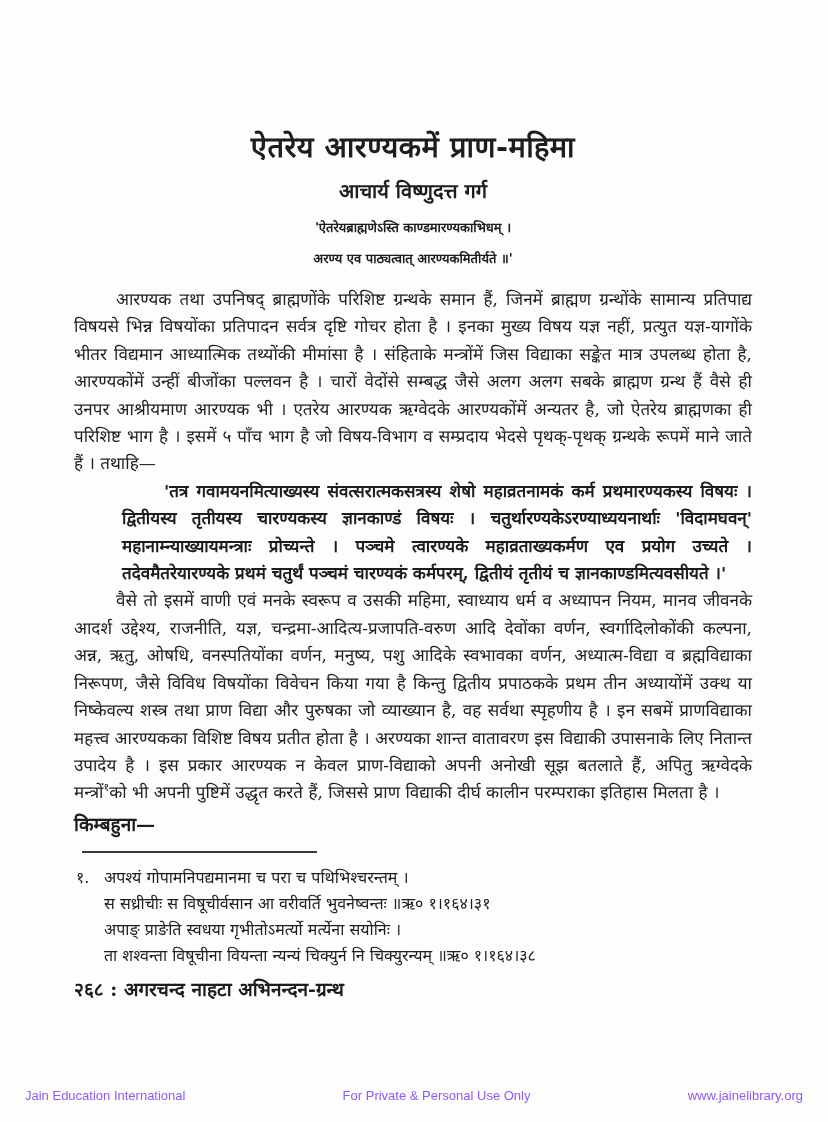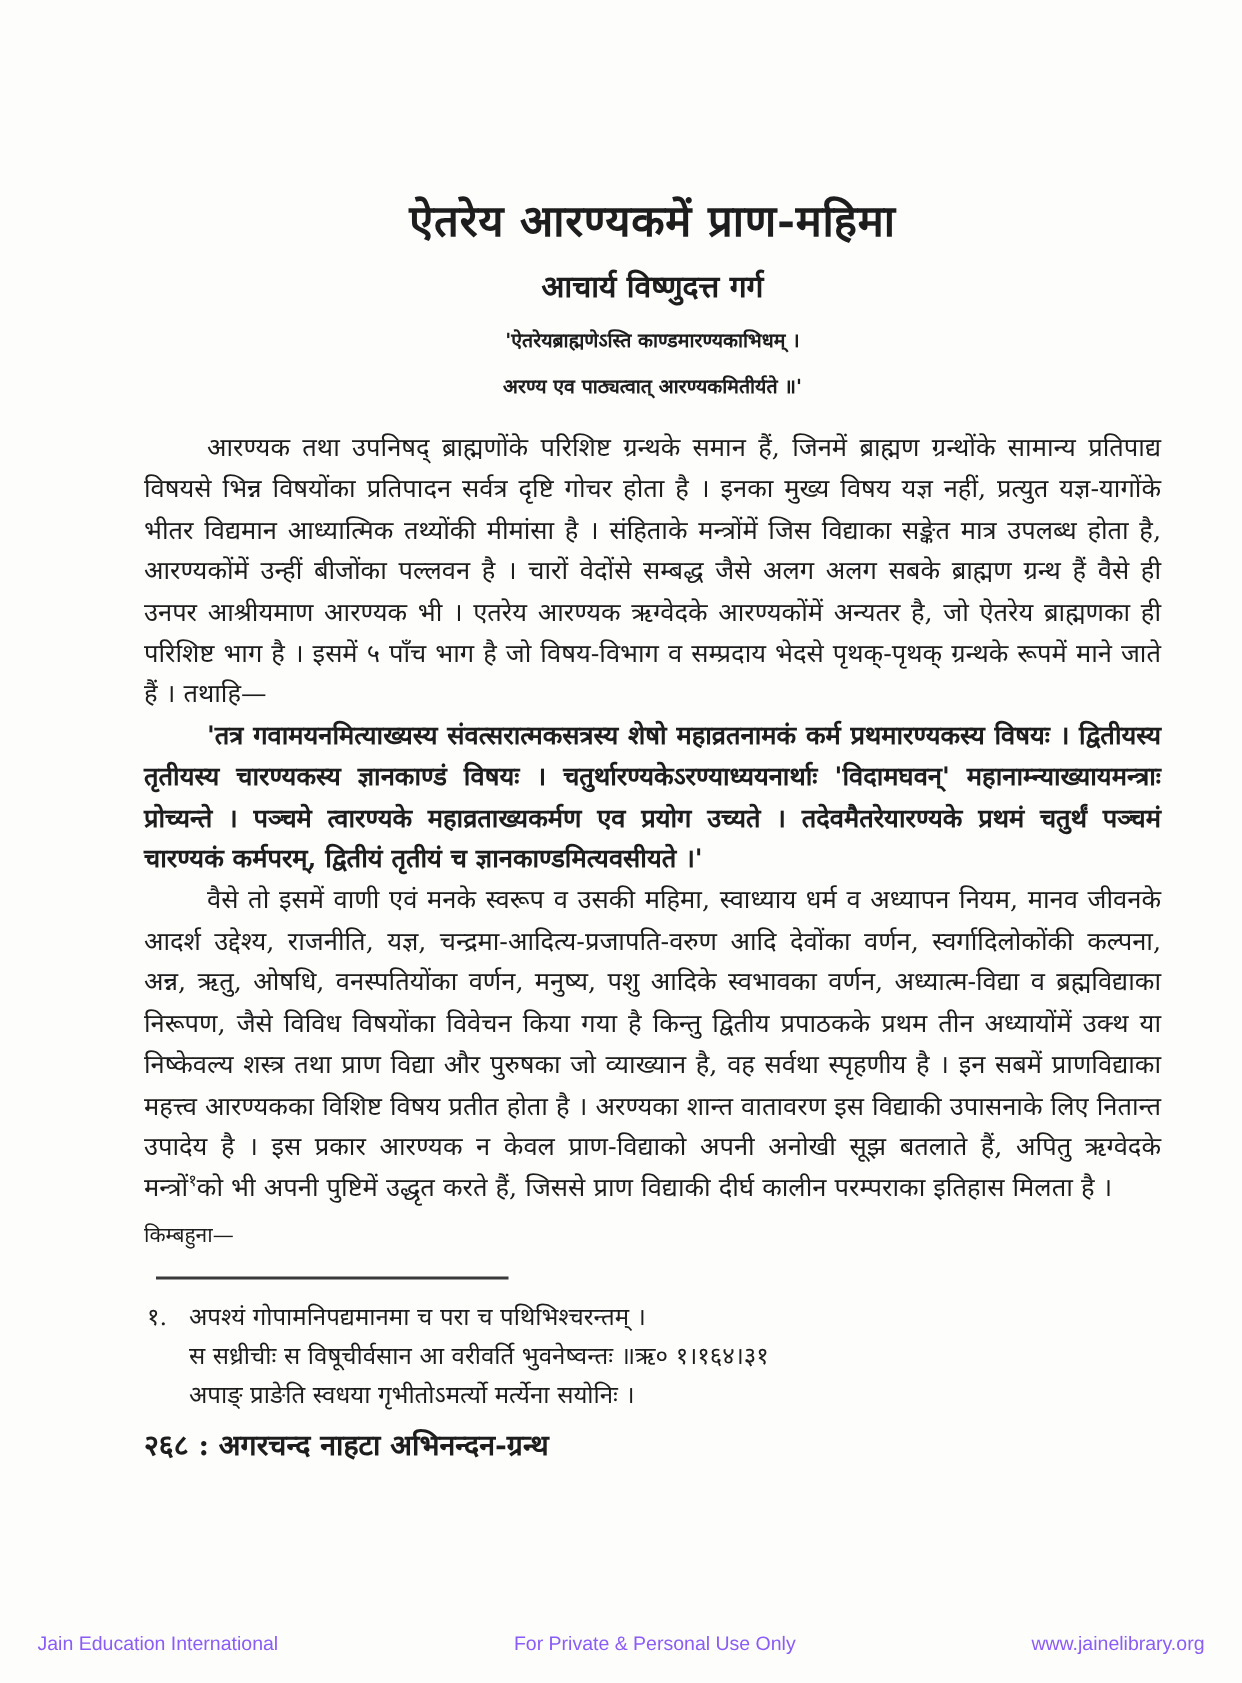--- a/index.html
+++ b/index.html
@@ -9,21 +9,21 @@
     width: 828px;
     height: 1122px;
     margin: 0 auto;
     background: #fdfdfc;
     color: #1d1d1d;
     font-family: "DejaVu Serif", "Liberation Serif", serif;
     overflow: hidden;
   }
   .content {
     position: absolute;
-    left: 96px;
+    left: 74px;
     top: 126px;
     width: 678px;
   }
   .title {
     text-align: center;
     font-size: 29px;
     font-weight: 700;
     letter-spacing: 0.5px;
     margin-bottom: 12px;
   }
@@ -41,24 +41,25 @@
     margin-bottom: 12px;
   }
   .para {
     font-size: 17px;
     line-height: 27.4px;
     text-align: justify;
     text-indent: 42px;
   }
   .quote {
     font-weight: 600;
+    margin-left: 48px;
   }
   .lead {
-    font-size: 14px;
-    font-weight: 400;
+    font-size: 19px;
+    font-weight: 700;
     line-height: 30px;
     margin-top: 2px;
   }
   sup.fnref {
     font-size: 11px;
     vertical-align: super;
     line-height: 0;
   }
   .fn-rule {
     width: 235px;
@@ -131,20 +132,24 @@
         <span class="fn-text">अपश्यं गोपामनिपद्यमानमा च परा च पथिभिश्चरन्तम् ।</span>
       </div>
       <div class="fn-line cont">
         <span class="fn-num"></span>
         <span class="fn-text">स सध्रीचीः स विषूचीर्वसान आ वरीवर्ति भुवनेष्वन्तः ॥ऋ० १।१६४।३१</span>
       </div>
       <div class="fn-line cont">
         <span class="fn-num"></span>
         <span class="fn-text">अपाङ् प्राङेति स्वधया गृभीतोऽमर्त्यो मर्त्येना सयोनिः ।</span>
       </div>
+      <div class="fn-line cont">
+        <span class="fn-num"></span>
+        <span class="fn-text">ता शश्वन्ता विषूचीना वियन्ता न्यन्यं चिक्युर्न नि चिक्युरन्यम् ॥ऋ० १।१६४।३८</span>
+      </div>
     </div>
 
     <div class="page-number-line">२६८ : अगरचन्द नाहटा अभिनन्दन-ग्रन्थ</div>
 
   </div>
 
   <div class="scan-footer">
     <span>Jain Education International</span>
     <span>For Private &amp; Personal Use Only</span>
     <span>www.jainelibrary.org</span>

